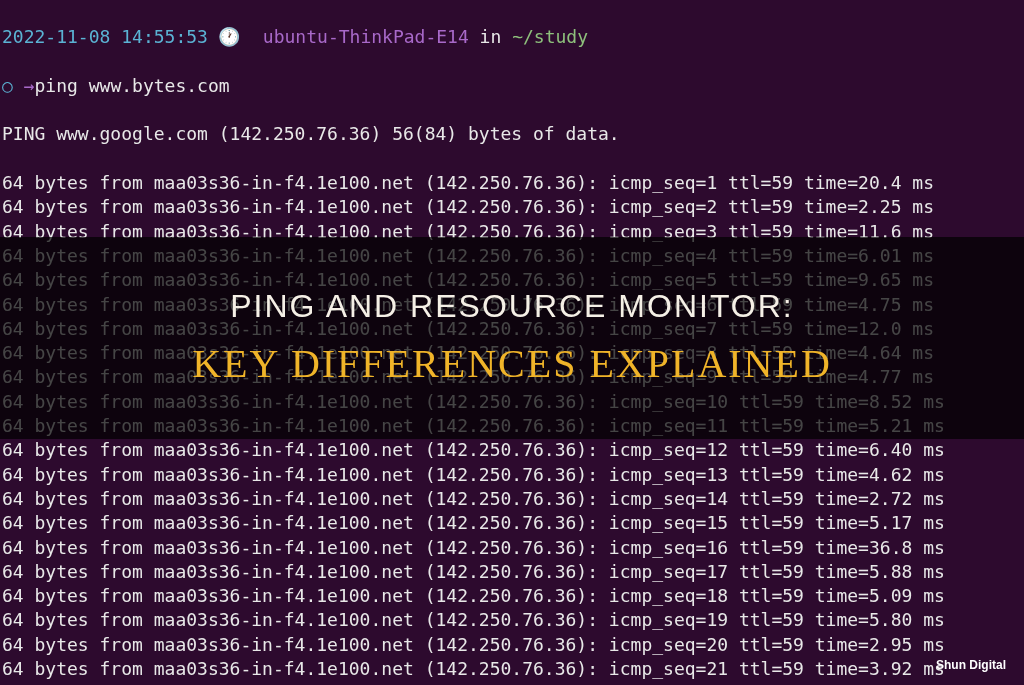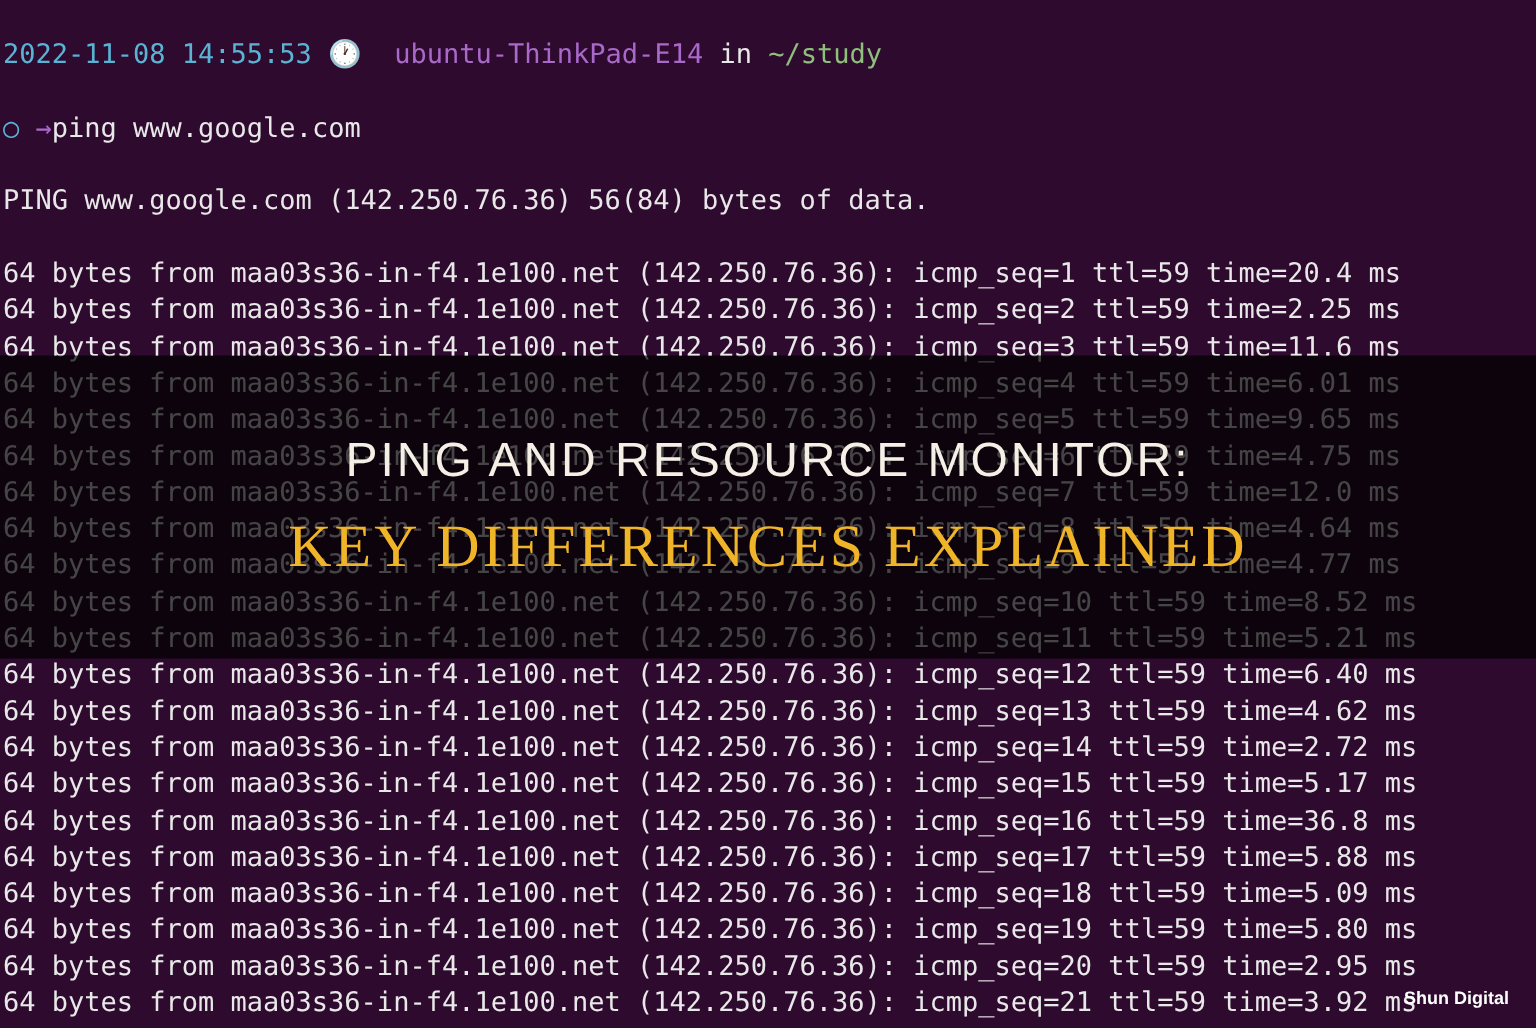--- a/index.html
+++ b/index.html
@@ -87,21 +87,21 @@
       font-weight: bold;
       color: #ffffff;
       z-index: 5;
     }
   </style>
 </head>
 <body>
 
 <div class="terminal">
 <div><span class="timestamp">2022-11-08 14:55:53</span> <span class="clock-icon">🕐</span>  <span class="hostname">ubuntu-ThinkPad-E14</span> <span class="in-word">in</span> <span class="path">~/study</span></div>
-<div><span class="prompt-circle">○</span> <span class="prompt-arrow">→</span><span class="command">ping www.google.com</span></div>
+<div><span class="prompt-circle">○</span> <span class="prompt-arrow">→</span><span class="command">ping www.bytes.com</span></div>
 <div class="ping-line">PING www.google.com (142.250.76.36) 56(84) bytes of data.</div>
 <div id="ping-rows"><div class="ping-line">64 bytes from maa03s36-in-f4.1e100.net (142.250.76.36): icmp_seq=1 ttl=59 time=20.4 ms</div><div class="ping-line">64 bytes from maa03s36-in-f4.1e100.net (142.250.76.36): icmp_seq=2 ttl=59 time=2.25 ms</div><div class="ping-line">64 bytes from maa03s36-in-f4.1e100.net (142.250.76.36): icmp_seq=3 ttl=59 time=11.6 ms</div><div class="ping-line">64 bytes from maa03s36-in-f4.1e100.net (142.250.76.36): icmp_seq=4 ttl=59 time=6.01 ms</div><div class="ping-line">64 bytes from maa03s36-in-f4.1e100.net (142.250.76.36): icmp_seq=5 ttl=59 time=9.65 ms</div><div class="ping-line">64 bytes from maa03s36-in-f4.1e100.net (142.250.76.36): icmp_seq=6 ttl=59 time=4.75 ms</div><div class="ping-line">64 bytes from maa03s36-in-f4.1e100.net (142.250.76.36): icmp_seq=7 ttl=59 time=12.0 ms</div><div class="ping-line">64 bytes from maa03s36-in-f4.1e100.net (142.250.76.36): icmp_seq=8 ttl=59 time=4.64 ms</div><div class="ping-line">64 bytes from maa03s36-in-f4.1e100.net (142.250.76.36): icmp_seq=9 ttl=59 time=4.77 ms</div><div class="ping-line">64 bytes from maa03s36-in-f4.1e100.net (142.250.76.36): icmp_seq=10 ttl=59 time=8.52 ms</div><div class="ping-line">64 bytes from maa03s36-in-f4.1e100.net (142.250.76.36): icmp_seq=11 ttl=59 time=5.21 ms</div><div class="ping-line">64 bytes from maa03s36-in-f4.1e100.net (142.250.76.36): icmp_seq=12 ttl=59 time=6.40 ms</div><div class="ping-line">64 bytes from maa03s36-in-f4.1e100.net (142.250.76.36): icmp_seq=13 ttl=59 time=4.62 ms</div><div class="ping-line">64 bytes from maa03s36-in-f4.1e100.net (142.250.76.36): icmp_seq=14 ttl=59 time=2.72 ms</div><div class="ping-line">64 bytes from maa03s36-in-f4.1e100.net (142.250.76.36): icmp_seq=15 ttl=59 time=5.17 ms</div><div class="ping-line">64 bytes from maa03s36-in-f4.1e100.net (142.250.76.36): icmp_seq=16 ttl=59 time=36.8 ms</div><div class="ping-line">64 bytes from maa03s36-in-f4.1e100.net (142.250.76.36): icmp_seq=17 ttl=59 time=5.88 ms</div><div class="ping-line">64 bytes from maa03s36-in-f4.1e100.net (142.250.76.36): icmp_seq=18 ttl=59 time=5.09 ms</div><div class="ping-line">64 bytes from maa03s36-in-f4.1e100.net (142.250.76.36): icmp_seq=19 ttl=59 time=5.80 ms</div><div class="ping-line">64 bytes from maa03s36-in-f4.1e100.net (142.250.76.36): icmp_seq=20 ttl=59 time=2.95 ms</div><div class="ping-line">64 bytes from maa03s36-in-f4.1e100.net (142.250.76.36): icmp_seq=21 ttl=59 time=3.92 ms</div></div>
 
 
 
 
 </div>
 
 <div class="dim-overlay">
   <div class="title-line1">PING AND RESOURCE MONITOR:</div>

